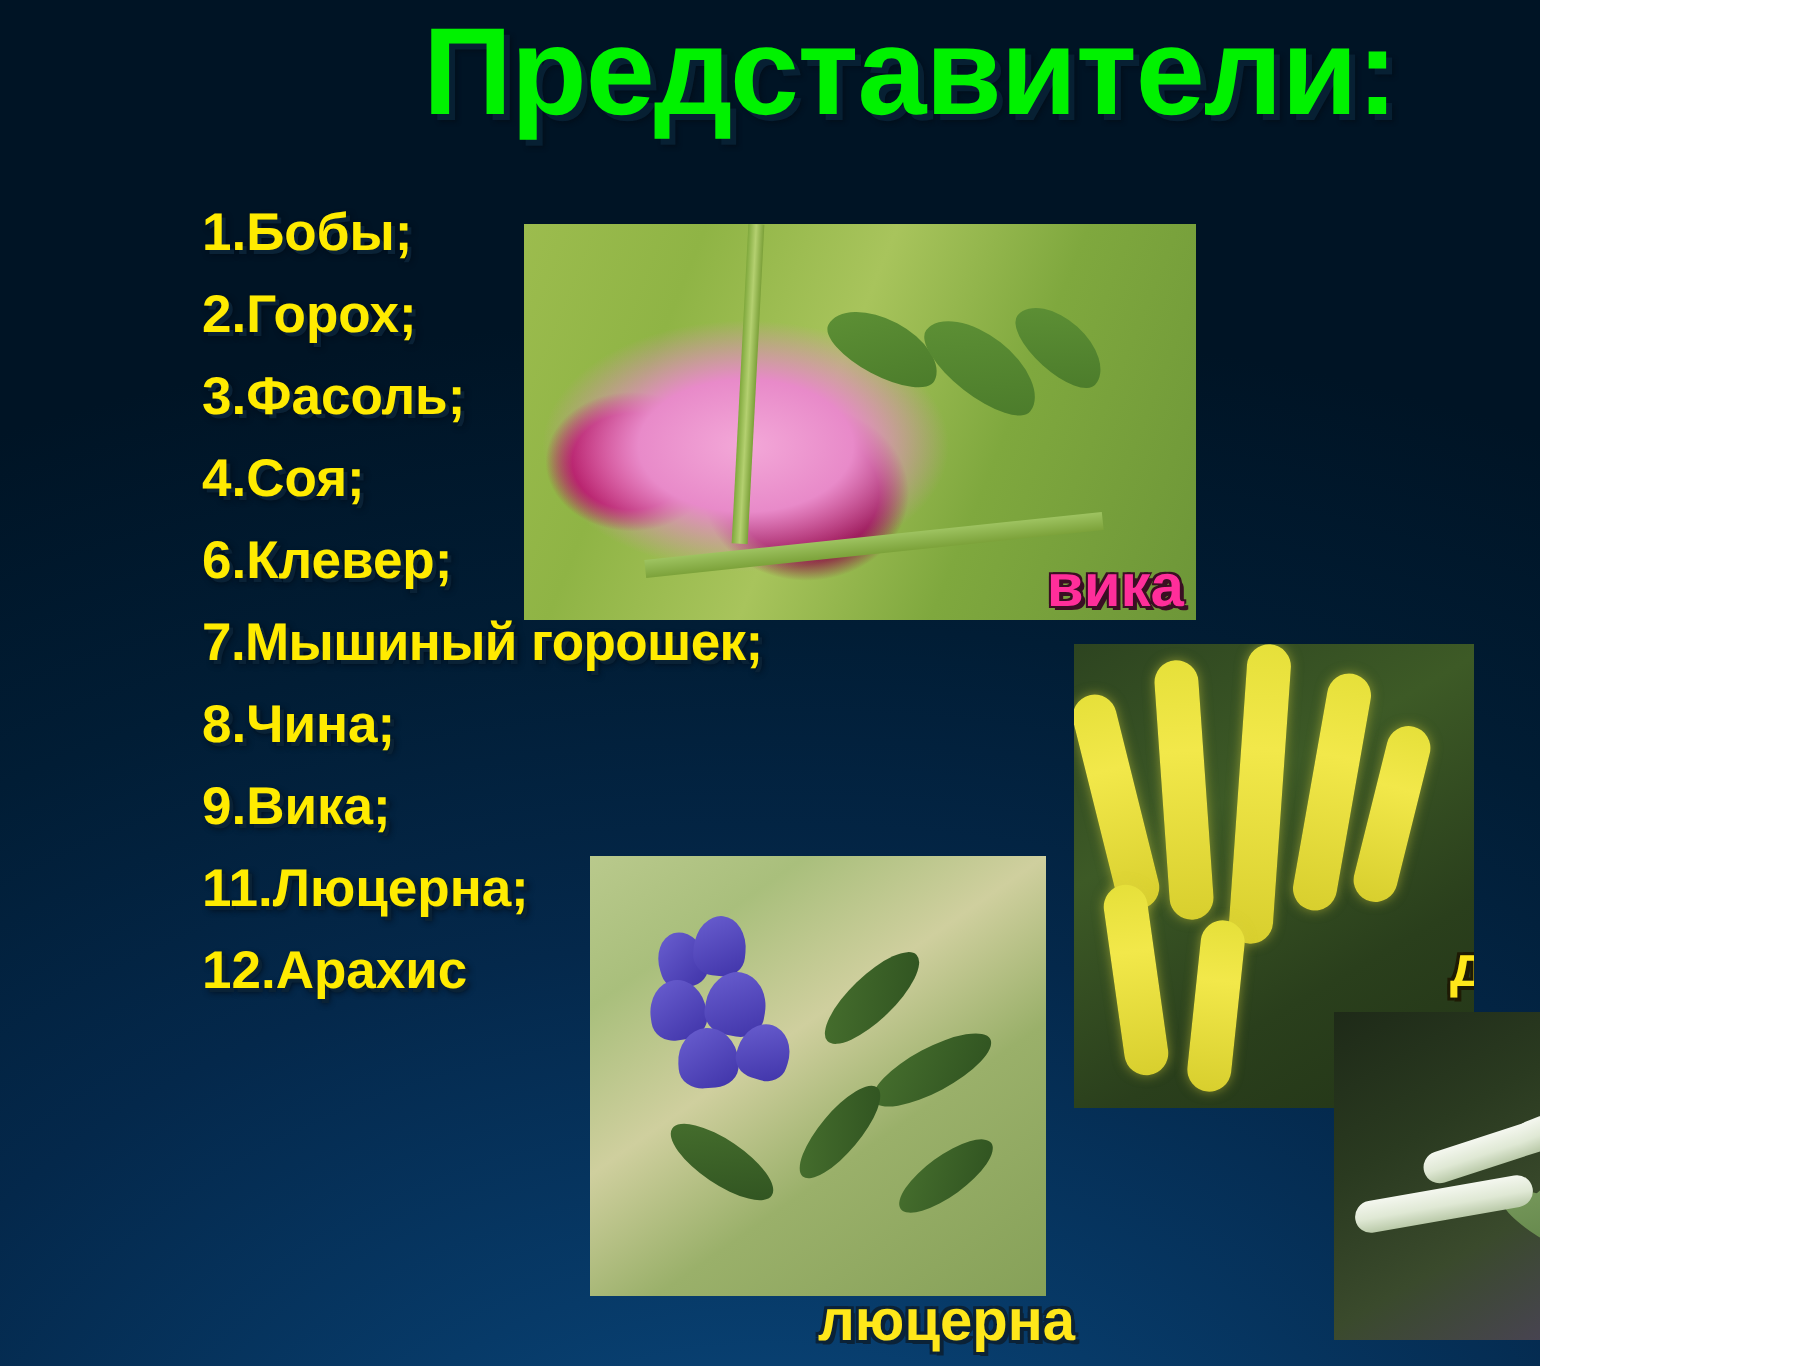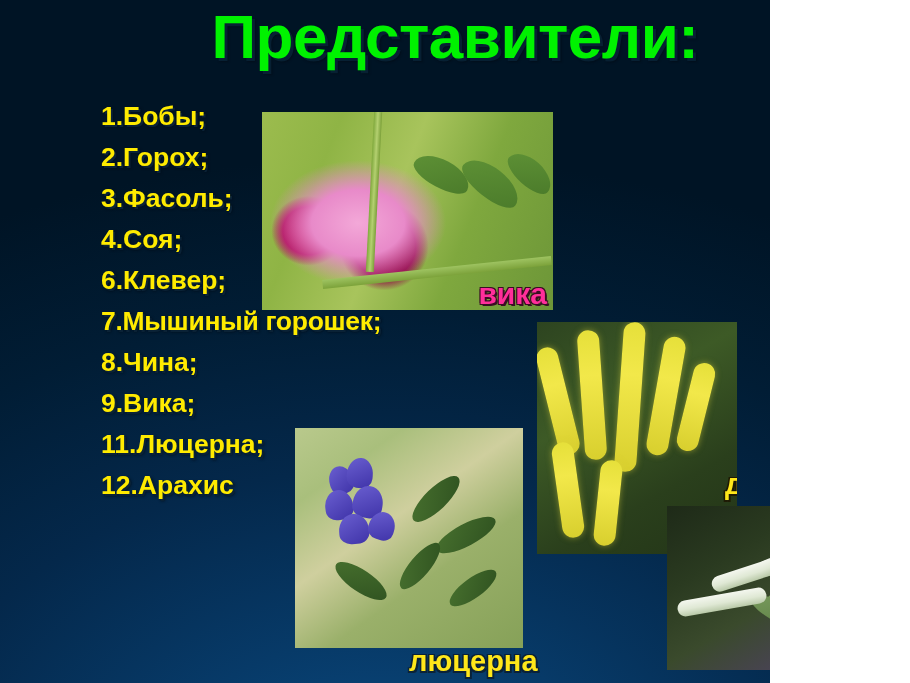--- a/index.html
+++ b/index.html
@@ -77,20 +77,21 @@
 
   
   #photo-vika {
     left: 262px; top: 112px; width: 291px; height: 198px;
     background:
       radial-gradient(ellipse 42% 44% at 33% 56%, #f3a8d8 0%, #e88ac9 38%, rgba(200,120,175,0) 72%),
       radial-gradient(ellipse 16% 22% at 16% 60%, #c01060 0%, #a8004f 55%, rgba(160,0,75,0) 80%),
       radial-gradient(ellipse 18% 26% at 42% 68%, #a2064e 0%, #8c0243 60%, rgba(140,2,67,0) 85%),
       linear-gradient(112deg, #9cbc4e 0%, #8fb445 22%, #a8c45c 45%, #7fa83e 68%, #6d9638 100%),
       radial-gradient(ellipse 30% 70% at 72% 45%, #5e8f35 0%, rgba(94,143,53,0) 70%);
+    padding-left: 45px;
   }
   #photo-vika .stem-v {
     position: absolute; left: 108px; top: 0; width: 8px; height: 160px;
     background: linear-gradient(90deg, #7fa83c, #b4d070, #7ba039);
     transform: rotate(3deg);
   }
   #photo-vika .stem-h {
     position: absolute; left: 60px; top: 156px; width: 230px; height: 9px;
     background: linear-gradient(180deg, #9ec361, #7ca23a);
     transform: rotate(-6deg);

